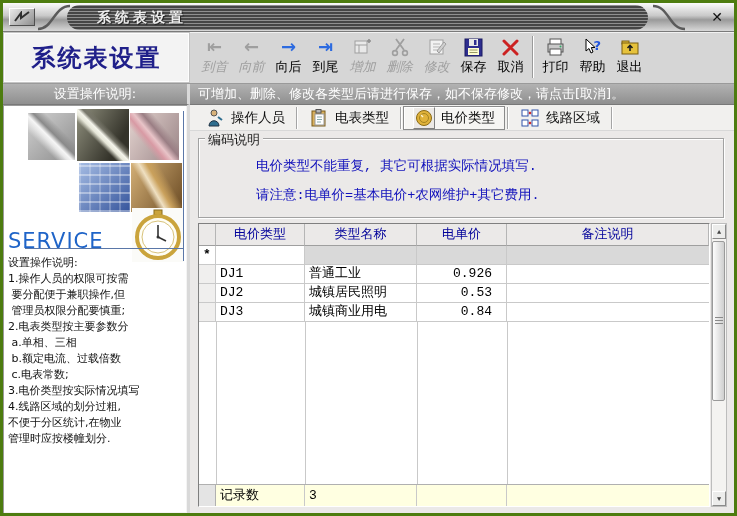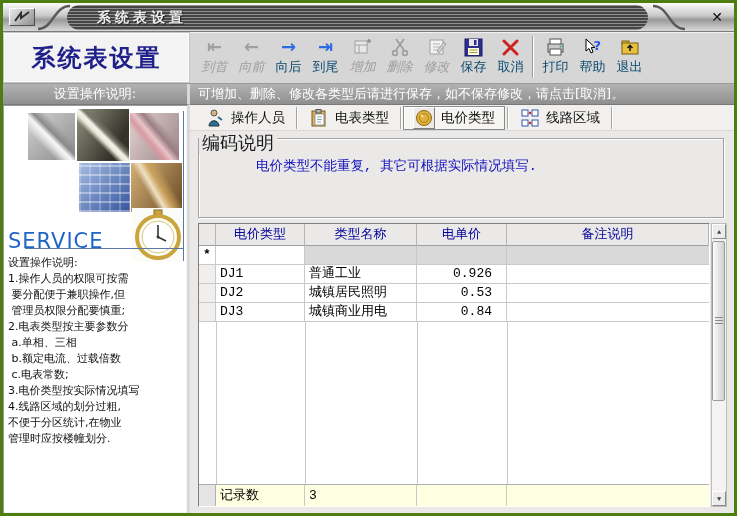--- a/index.html
+++ b/index.html
@@ -29,21 +29,21 @@
   .app-title{ width:187px; flex:0 0 187px; display:flex; align-items:center; justify-content:center;
     background:#f3f3f3; box-shadow:inset 0 0 0 1px #fdfdfd; border:1px solid #c4c4c4;
     font-family:"Liberation Serif","DejaVu Serif",serif; font-size:24px; font-weight:bold;
     color:#20208a; letter-spacing:2px;}
   .toolbar{ flex:1; display:flex; align-items:flex-start; padding-left:6px; background:#d6d6d6;
     box-shadow:inset 0 1px 0 #f2f2f2;}
   .tbtn{ width:37px; height:48px; display:flex; flex-direction:column; align-items:center; padding-top:4px;}
   .tico{ height:22px; display:flex; align-items:center; justify-content:center;}
   .arrow{ font-size:18px; font-weight:bold; line-height:1;}
   .arrow.gray{ color:#9f9f9f; } .arrow.blue{ color:#2d6be0; }
-  .tlbl{ font-size:13px; color:#0c4a6e; white-space:nowrap;}
+  .tlbl{ font-size:13px; color:#000000; white-space:nowrap;}
   .tbtn.disabled .tlbl{ color:#9f9f9f;font-style:italic; }
   .tb-sep{ width:2px; height:42px; margin:4px 3px 0 3px;
     background:linear-gradient(90deg,#9a9a9a 0,#9a9a9a 1px,#ffffff 1px);}
 
   
   .header-row{ height:21px; flex:0 0 21px; display:flex;}
   .side-header{ width:187px; flex:0 0 187px; display:flex; align-items:center; justify-content:center;
     background:linear-gradient(180deg,#b2b2b2,#8f8f8f); color:#fff; font-size:13px;
     border-right:3px solid #d9d9d9; border-bottom:1px solid #787878;}
   .hint-bar{ flex:1; display:flex; align-items:center; padding-left:8px;
@@ -89,22 +89,22 @@
     font-size:13.5px; color:#111; white-space:nowrap;}
   .tab .plainicon{ width:21px; height:21px; display:flex; align-items:center; justify-content:center;}
   .tab.active{ border:1px solid #8a8a8a; background:#f6f5f3; box-shadow:inset 1px 1px 0 #ffffff;}
   .tab.active .iconbox{ width:22px; height:22px; display:flex; align-items:center; justify-content:center;
     background:#ece9e6; border:1px solid; border-color:#ffffff #7f7f7f #7f7f7f #ffffff;}
   .tab-sep{ width:1px; height:22px; background:#a5a5a5; box-shadow:1px 0 0 #fff; margin:0 2px;}
 
   
   .groupbox{ position:absolute; left:8px; top:33px; width:526px; height:80px;
     border:1px solid #a2a2a2; box-shadow:1px 1px 0 #ffffff, inset 1px 1px 0 #ffffff;}
-  .groupbox .legend{ position:absolute; left:0; top:-8px; background:#ebe9e8; padding:0 3px;
-    font-size:18px; color:#1a1a1a;}
+  .groupbox .legend{ position:absolute; left:6px; top:-8px; background:#ebe9e8; padding:0 3px;
+    font-size:13px; color:#1a1a1a;}
   .note-line{ position:absolute; left:13px; font-size:13.5px; color:#1111bb; white-space:nowrap;margin-left:44px;}
   .note-1{ top:18px; } .note-2{ top:47px; }
 
   
   .grid{ position:absolute; left:8px; top:118px; width:512px; height:284px; background:#fff;
     border:1px solid; border-color:#7f7f7f #ffffff #ffffff #7f7f7f; display:flex; flex-direction:column;}
   .g-row{ display:flex; height:19px; flex:0 0 19px;}
   .g-row.header{ height:22px; flex:0 0 22px;}
   .g-cell{ border-right:1px solid #c9c9c9; border-bottom:1px solid #c9c9c9; font-size:13px;
     overflow:hidden; white-space:nowrap; line-height:18px; background:#fff; padding:0 4px;}
@@ -357,20 +357,21 @@
             </svg>
           </span>
           <span>线路区域</span>
         </div>
         <div class="tab-sep"></div>
       </div>
 
       <div class="groupbox">
         <span class="legend">编码说明</span>
         <div class="note-line note-1">电价类型不能重复, 其它可根据实际情况填写.</div>
+        <div class="note-line note-2">请注意:电单价=基本电价+农网维护+其它费用.</div>
       </div>
 
       <div class="grid">
         <div class="g-row header">
           <div class="g-cell c-sel"></div>
           <div class="g-cell c-code">电价类型</div>
           <div class="g-cell c-name">类型名称</div>
           <div class="g-cell c-price" style="text-align:center;padding:0;">电单价</div>
           <div class="g-cell c-note">备注说明</div>
         </div>

